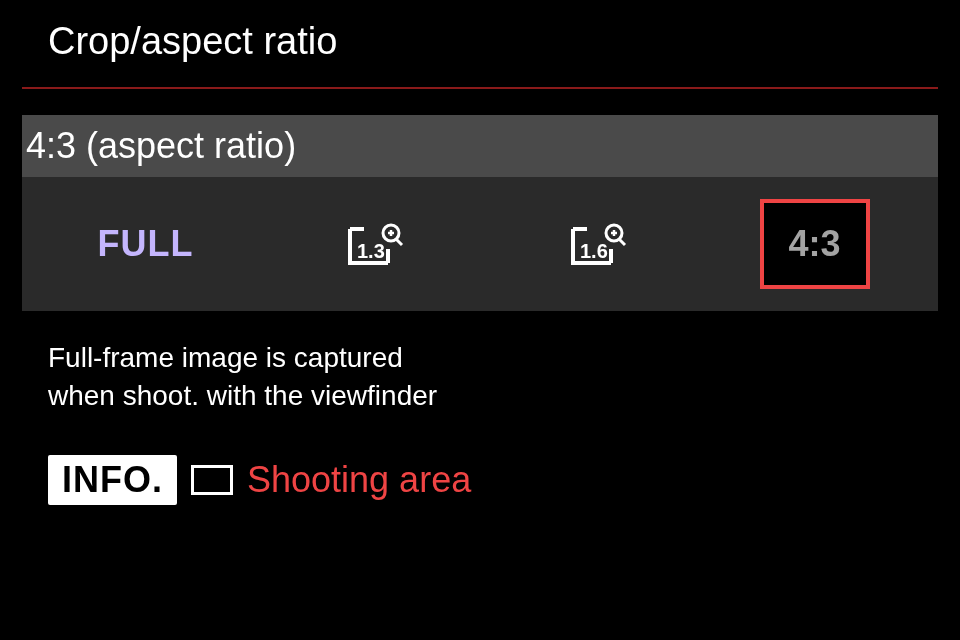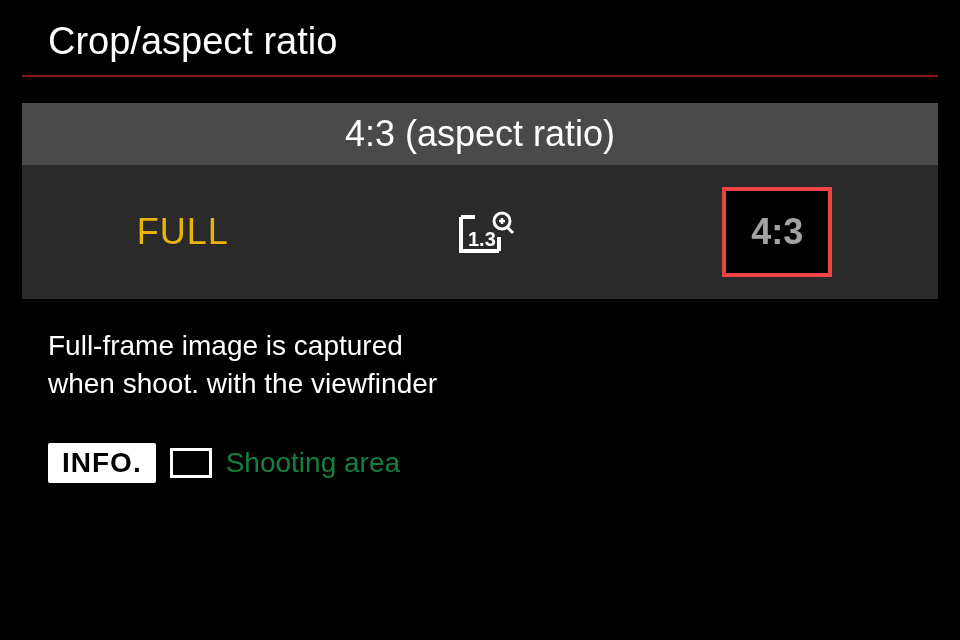--- a/index.html
+++ b/index.html
@@ -10,37 +10,37 @@
     body {
       width: 960px;
       height: 640px;
       background: #000;
       font-family: Arial, Helvetica, sans-serif;
       color: #fff;
       overflow: hidden;
       padding-top: 20px;
     }
     .header {
-      padding: 0 48px 12px 48px;
+      padding: 0 48px 24px 48px;
     }
     .title {
       font-size: 38px;
       font-weight: 400;
       color: #fff;
     }
     .divider {
       height: 2px;
       background: #8a1a1a;
       margin: 0 22px 26px 22px;
     }
     .selection-label {
       background: #4a4a4a;
       margin: 0 22px;
-      padding: 10px 12px;
-      text-align: center;
+      padding: 10px 4px;
+      text-align: left;
       font-size: 36px;
       color: #fff;
     }
     .options-bar {
       background: #2a2a2a;
       margin: 0 22px;
       display: flex;
       align-items: center;
       justify-content: space-around;
       padding: 22px 12px;
@@ -50,22 +50,22 @@
       align-items: center;
       justify-content: center;
       min-width: 110px;
       height: 90px;
       font-size: 36px;
       font-weight: bold;
       color: #a3a3a3;
       cursor: pointer;
     }
     .option.full {
-      color: #eab308;
-      font-weight: normal;
+      color: #c4b5fd;
+      font-weight: bold;
       letter-spacing: 1px;
     }
     .option.selected {
       border: 4px solid #ef4444;
       background: #000;
     }
     .crop-icon {
       position: relative;
       width: 50px;
       height: 42px;
@@ -78,34 +78,34 @@
     }
     .footer {
       display: flex;
       align-items: center;
       padding: 20px 48px 0 48px;
       gap: 14px;
     }
     .info-badge {
       background: #fff;
       color: #000;
-      font-size: 28px;
+      font-size: 36px;
       font-weight: bold;
       padding: 4px 14px;
       border-radius: 2px;
       letter-spacing: 1px;
     }
     .shooting-box {
       width: 42px;
       height: 30px;
       border: 3px solid #fff;
     }
     .footer-label {
-      font-size: 28px;
-      color: #15803d;
+      font-size: 36px;
+      color: #ef4444;
     }
   </style>
 </head>
 <body>
 
 <div class="header">
   <div class="title">Crop/aspect ratio</div>
 </div>
 
 <div class="divider"></div>
@@ -123,20 +123,34 @@
         <path d="M 44 26 L 44 40" stroke="#fff" stroke-width="4" fill="none"></path>
         <text x="13" y="35" font-size="20" font-weight="bold" fill="#fff" font-family="Arial">1.3</text>
         <circle cx="47" cy="10" r="8" stroke="#fff" stroke-width="3" fill="none"></circle>
         <line x1="44" y1="10" x2="50" y2="10" stroke="#fff" stroke-width="2.5"></line>
         <line x1="47" y1="7" x2="47" y2="13" stroke="#fff" stroke-width="2.5"></line>
         <line x1="52" y1="16" x2="58" y2="22" stroke="#fff" stroke-width="3"></line>
       </svg>
     </span>
   </div>
 
+  <div class="option">
+    <span class="crop-icon">
+      <svg width="62" height="52" viewBox="0 0 62 52">
+        <path d="M 6 6 L 6 40 L 44 40" stroke="#fff" stroke-width="4" fill="none"></path>
+        <path d="M 6 6 L 20 6" stroke="#fff" stroke-width="4" fill="none"></path>
+        <path d="M 44 26 L 44 40" stroke="#fff" stroke-width="4" fill="none"></path>
+        <text x="13" y="35" font-size="20" font-weight="bold" fill="#fff" font-family="Arial">1.6</text>
+        <circle cx="47" cy="10" r="8" stroke="#fff" stroke-width="3" fill="none"></circle>
+        <line x1="44" y1="10" x2="50" y2="10" stroke="#fff" stroke-width="2.5"></line>
+        <line x1="47" y1="7" x2="47" y2="13" stroke="#fff" stroke-width="2.5"></line>
+        <line x1="52" y1="16" x2="58" y2="22" stroke="#fff" stroke-width="3"></line>
+      </svg>
+    </span>
+  </div>
 
   <div class="option selected">4:3</div>
 </div>
 
 <div class="description">
   <div>Full-frame image is captured</div>
   <div>when shoot. with the viewfinder</div>
 </div>
 
 <div class="footer">

